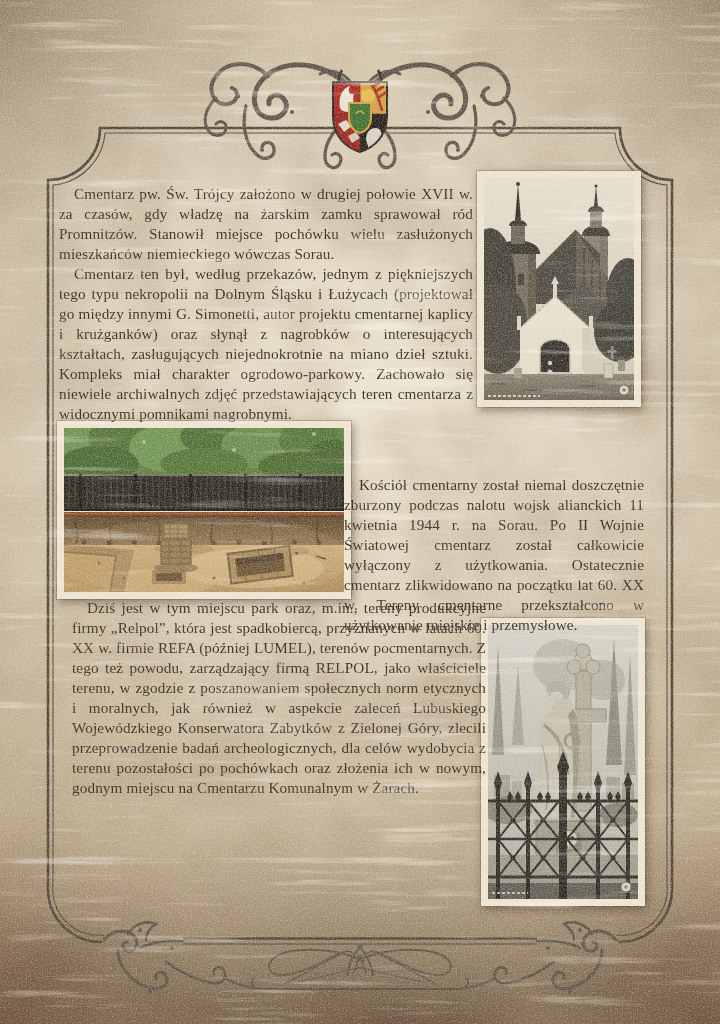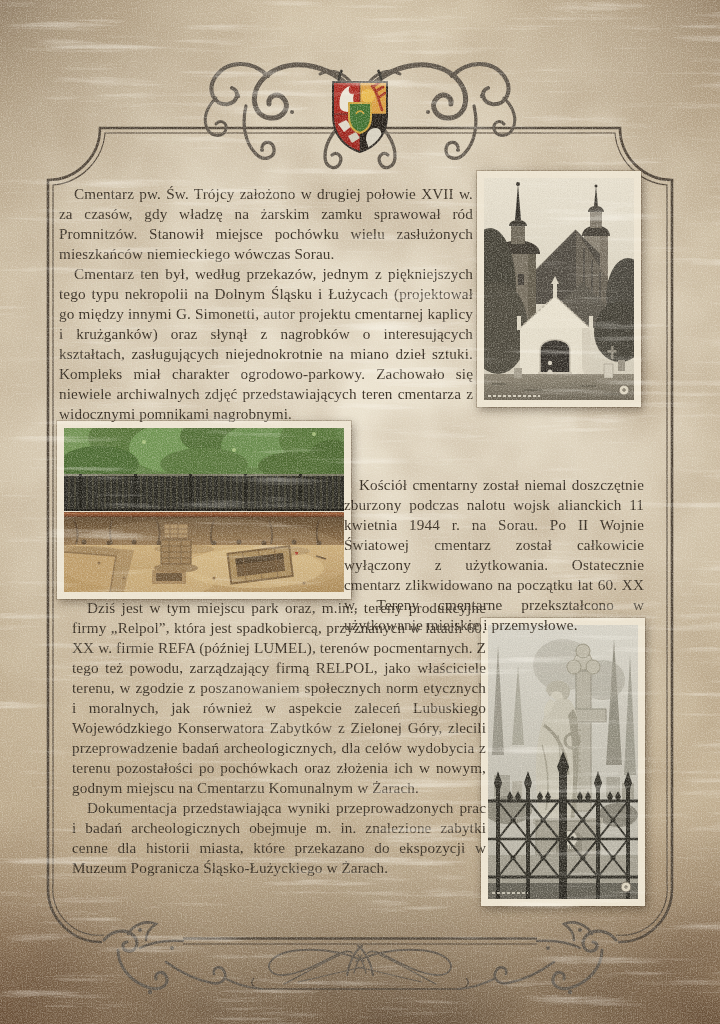--- a/index.html
+++ b/index.html
@@ -405,21 +405,20 @@
     <p>Cmentarz pw. Św. Trójcy założono w drugiej połowie XVII w. za czasów, gdy władzę na żarskim zamku sprawował ród Promnitzów. Stanowił miejsce pochówku wielu zasłużonych mieszkańców niemieckiego wówczas Sorau.</p>
     <p>Cmentarz ten był, według przekazów, jednym z piękniejszych tego typu nekropolii na Dolnym Śląsku i Łużycach (projektował go między innymi G. Simonetti, autor projektu cmentarnej kaplicy i krużganków) oraz słynął z nagrobków o interesujących kształtach, zasługujących niejednokrotnie na miano dzieł sztuki. Kompleks miał charakter ogrodowo-parkowy. Zachowało się niewiele archiwalnych zdjęć przedstawiających teren cmentarza z widocznymi pomnikami nagrobnymi.</p>
   </div>
 
   <div class="textblock tb2">
     <p>Kościół cmentarny został niemal doszczętnie zburzony podczas nalotu wojsk alianckich 11 kwietnia 1944 r. na Sorau. Po II Wojnie Światowej cmentarz został całkowicie wyłączony z użytkowania. Ostatecznie cmentarz zlikwidowano na początku lat 60. XX w. Tereny cmentarne przekształcono w użytkowanie miejskie i przemysłowe.</p>
   </div>
 
   <div class="textblock tb3">
     <p>Dziś jest w tym miejscu park oraz, m.in., tereny produkcyjne firmy „Relpol”, która jest spadkobiercą, przyznanych w latach 60. XX w. firmie REFA (później LUMEL), terenów pocmentarnych. Z tego też powodu, zarządzający firmą RELPOL, jako właściciele terenu, w zgodzie z poszanowaniem społecznych norm etycznych i moralnych, jak również w aspekcie zaleceń Lubuskiego Wojewódzkiego Konserwatora Zabytków z Zielonej Góry, zlecili przeprowadzenie badań archeologicznych, dla celów wydobycia z terenu pozostałości po pochówkach oraz złożenia ich w nowym, godnym miejscu na Cmentarzu Komunalnym w Żarach.</p>
-    <p>Dokumentacja przedstawiająca wyniki przeprowadzonych prac i badań archeologicznych obejmuje m. in. znalezione zabytki cenne dla historii miasta, które przekazano do ekspozycji w Muzeum Pogranicza Śląsko-Łużyckiego w Żarach.</p>
   </div>
 
   <svg class="fx" width="720" height="1024" aria-hidden="true">
     <rect width="720" height="1024" filter="url(#fNoise)" opacity="0.45"></rect>
     <rect width="720" height="1024" filter="url(#fScratch)" opacity="0.4"></rect>
   </svg>
 
 </div>
 
 </body></html>

